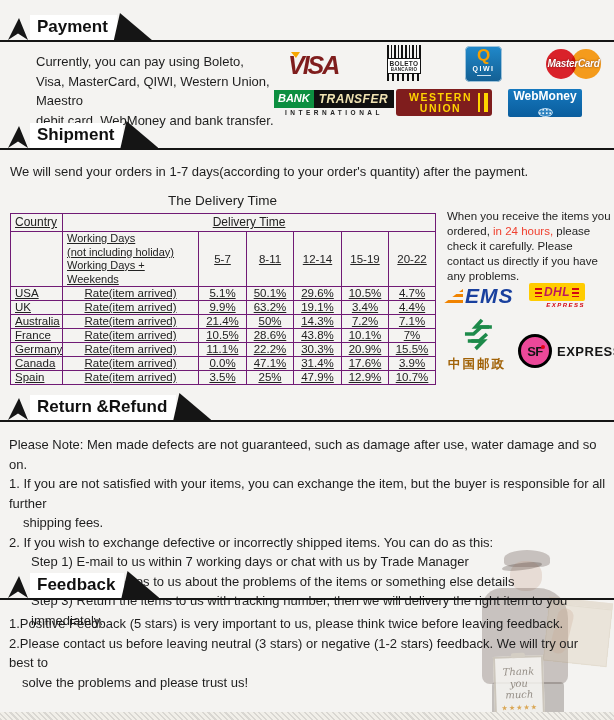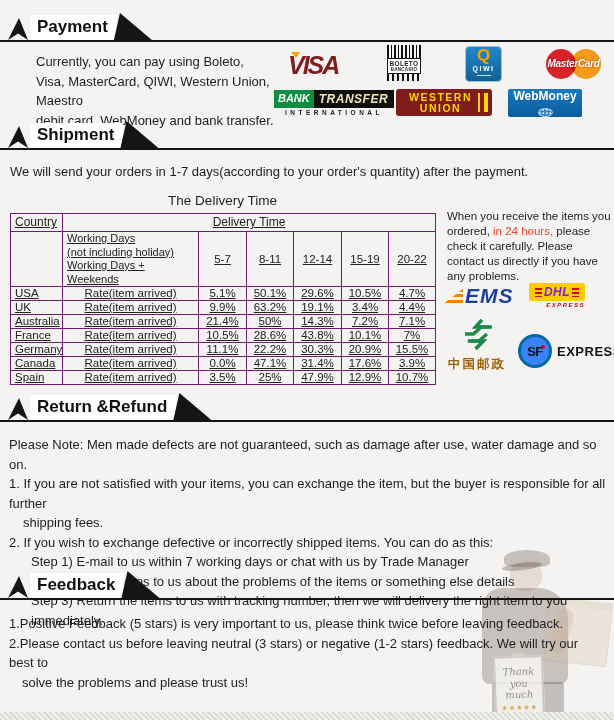--- a/index.html
+++ b/index.html
@@ -73,27 +73,27 @@
 
   
   .ems{left:443px; top:286px; display:flex; align-items:flex-end;}
   .ems-wing{width:20px; height:15px; margin-right:2px; margin-bottom:2px;
             background:repeating-linear-gradient(180deg,#f08300 0 3px,rgba(0,0,0,0) 3px 5.5px);
             clip-path:polygon(0 100%,100% 0,100% 100%);}
   .ems-text{font-size:21px; font-weight:900; font-style:italic; color:#19409e; line-height:20px; letter-spacing:1px;}
   .dhl{left:529px; top:283px; width:56px;}
   .dhl-box{width:56px; height:18px; background:#ffcc00; border-radius:2px; display:flex; align-items:center; justify-content:center; gap:2px;}
   .dhl-dash{width:7px; height:9px; background:repeating-linear-gradient(180deg,#d40511 0 2px,rgba(0,0,0,0) 2px 4px);}
-  .dhl-text{color:#6d28d9; font-weight:900; font-style:italic; font-size:12px; letter-spacing:.5px;}
+  .dhl-text{color:#be185d; font-weight:900; font-style:italic; font-size:12px; letter-spacing:.5px;}
   .dhl-sub{text-align:right; color:#d40511; font-size:6px; font-weight:900; font-style:italic; letter-spacing:1.5px; margin-top:1px;}
   .cnpost{left:446px; top:317px; width:62px; text-align:center;}
   .cnpost-text{font-size:12.5px; font-weight:bold; color:#a16207; letter-spacing:2px; margin-top:1px;}
   .sf{left:518px; top:334px; display:flex; align-items:center;}
-  .sf-ring{width:28px; height:28px; border:3px solid #0369a1; border-radius:50%;
-           display:flex; align-items:center; justify-content:center; position:relative; background:#3b82f6;}
+  .sf-ring{width:28px; height:28px; border:3px solid #000000; border-radius:50%;
+           display:flex; align-items:center; justify-content:center; position:relative; background:#ec4899;}
   .sf-t{font-size:13px; font-weight:900; color:#141414; letter-spacing:-.5px;}
   .sf-dot{position:absolute; right:4px; top:8px; width:4px; height:4px; border-radius:50%; background:#e60012;}
   .sf-sub{font-size:13px; font-weight:900; color:#141414; margin-left:5px; letter-spacing:.5px;}
 
   
   #watermark{position:absolute; left:454px; top:550px; width:160px; height:168px; z-index:1; pointer-events:none;}
   .wm-part{position:absolute; opacity:.28;}
   .cap{left:50px; top:0px; width:46px; height:17px; background:#53423a; border-radius:50% 50% 25% 25%;}
   .brim{left:48px; top:13px; width:40px; height:7px; background:#41332c; border-radius:45%; transform:rotate(-7deg);}
   .face{left:56px; top:11px; width:32px; height:30px; background:#c7a28c; border-radius:45%;}

